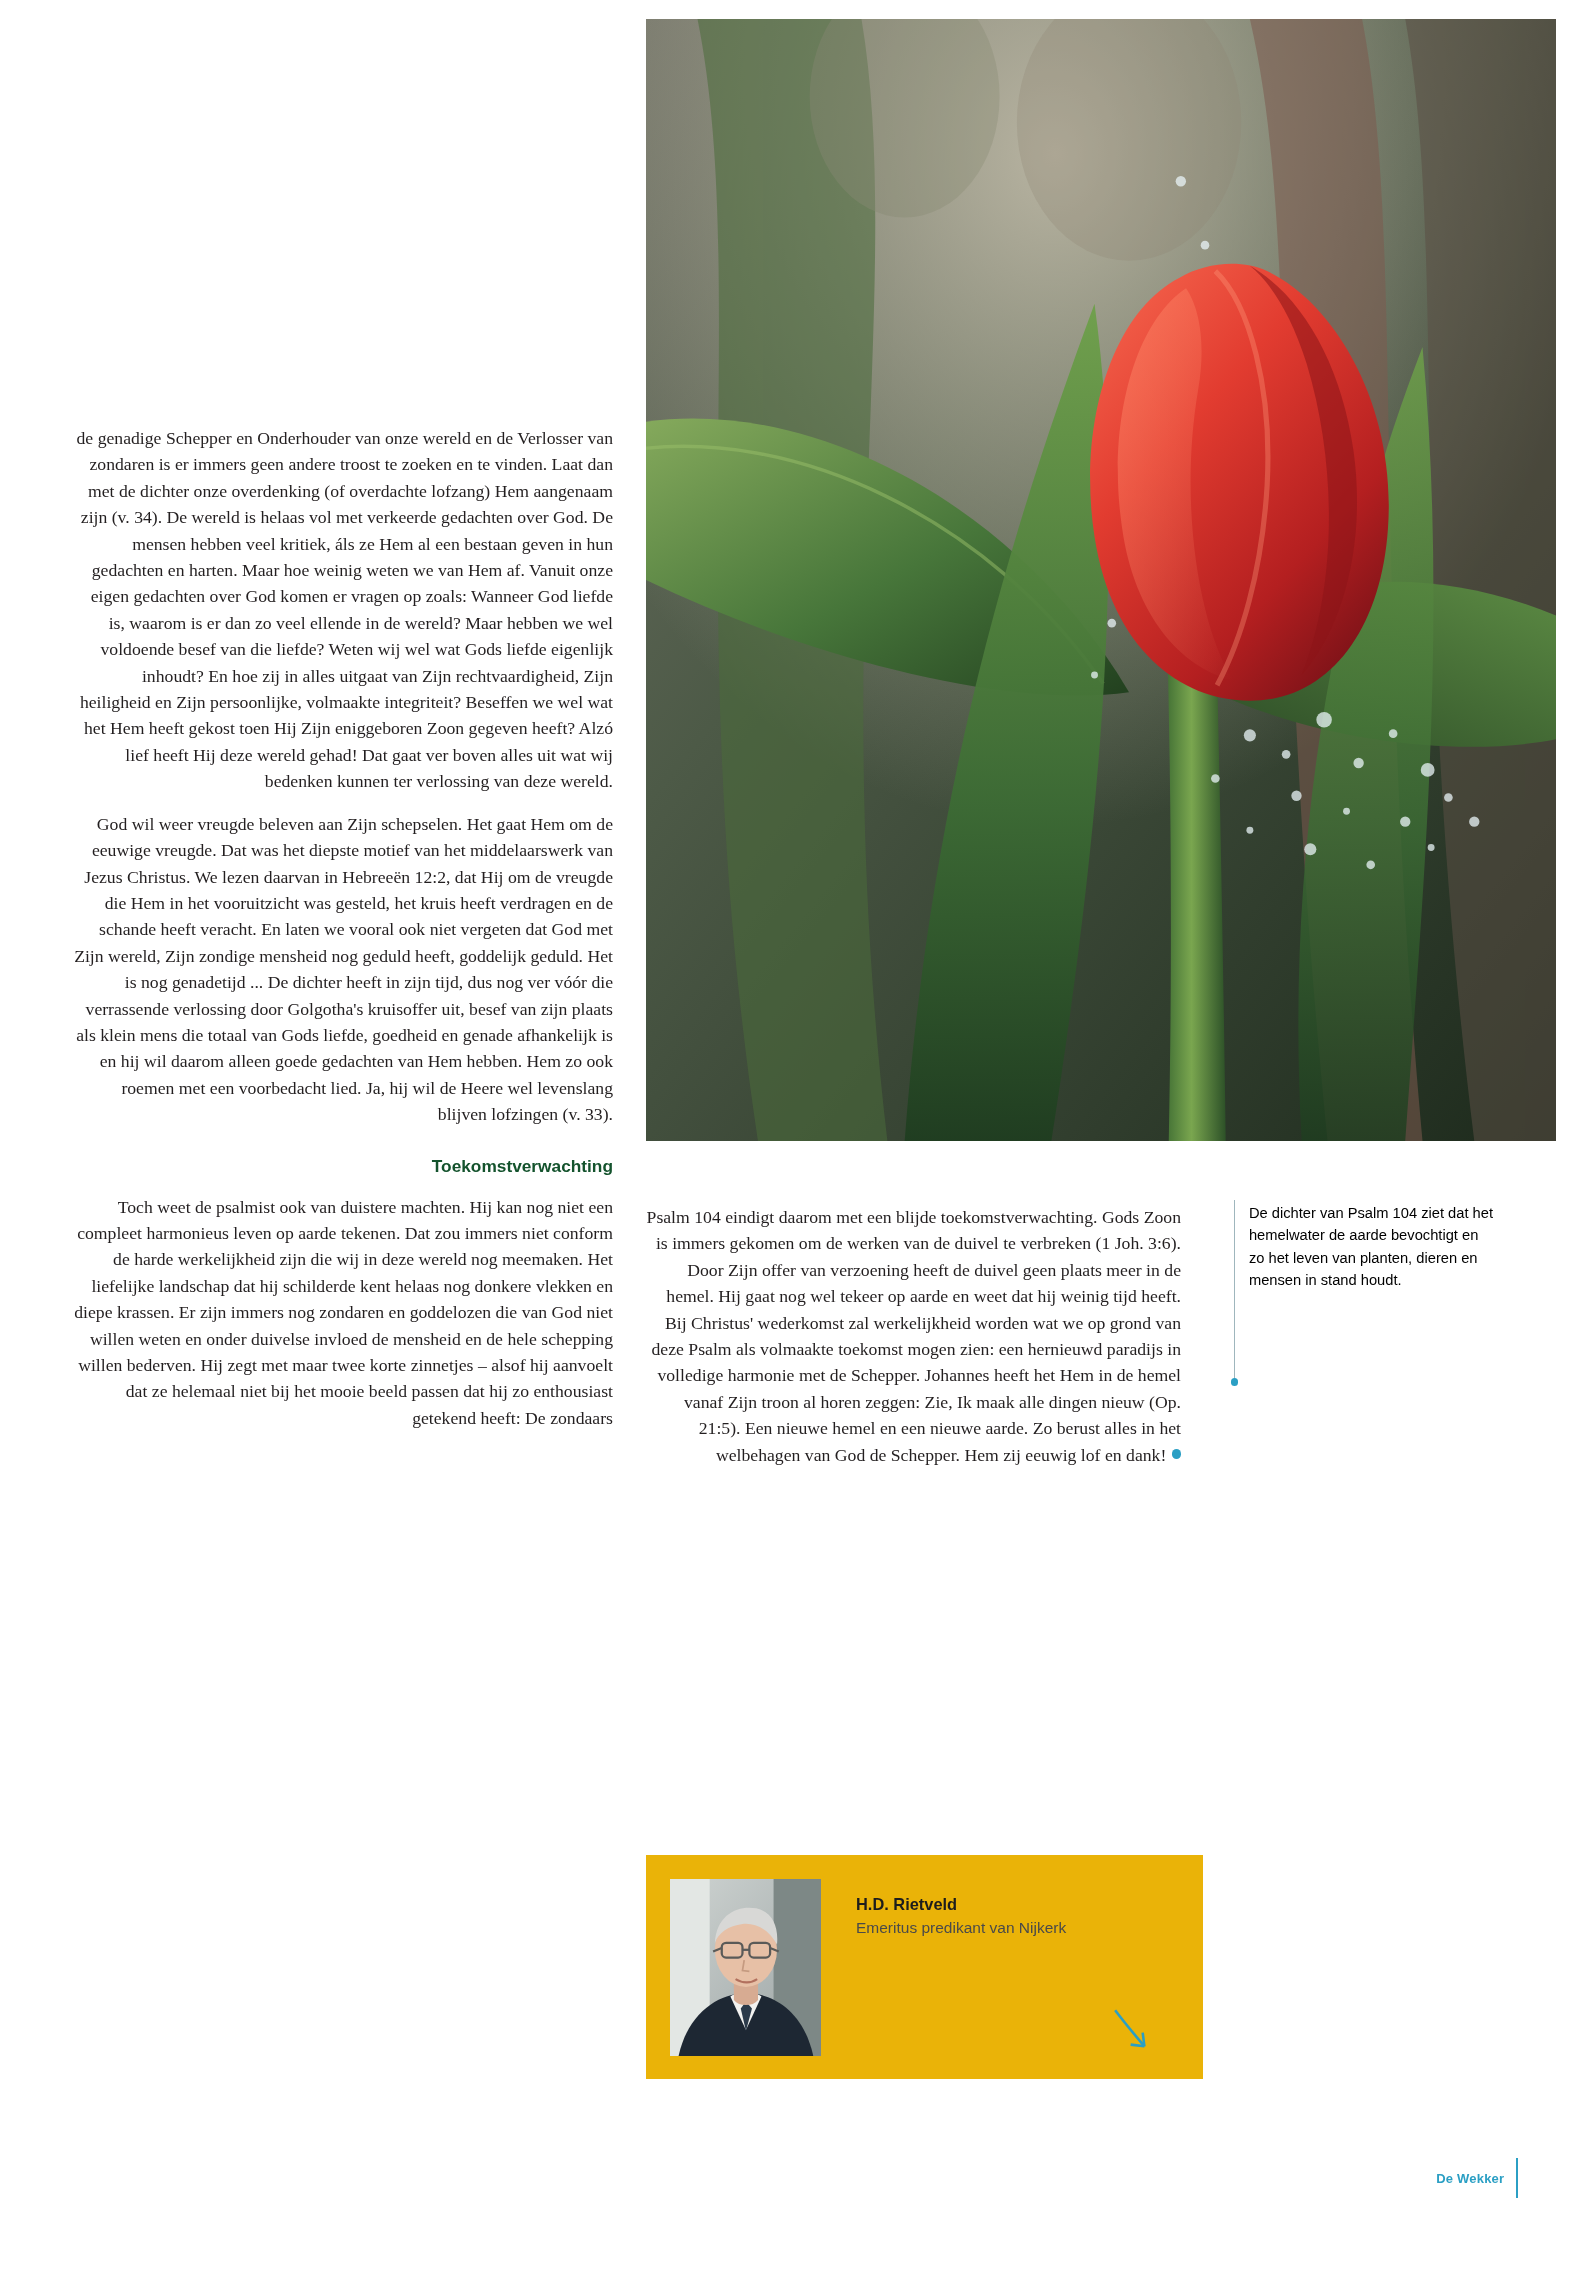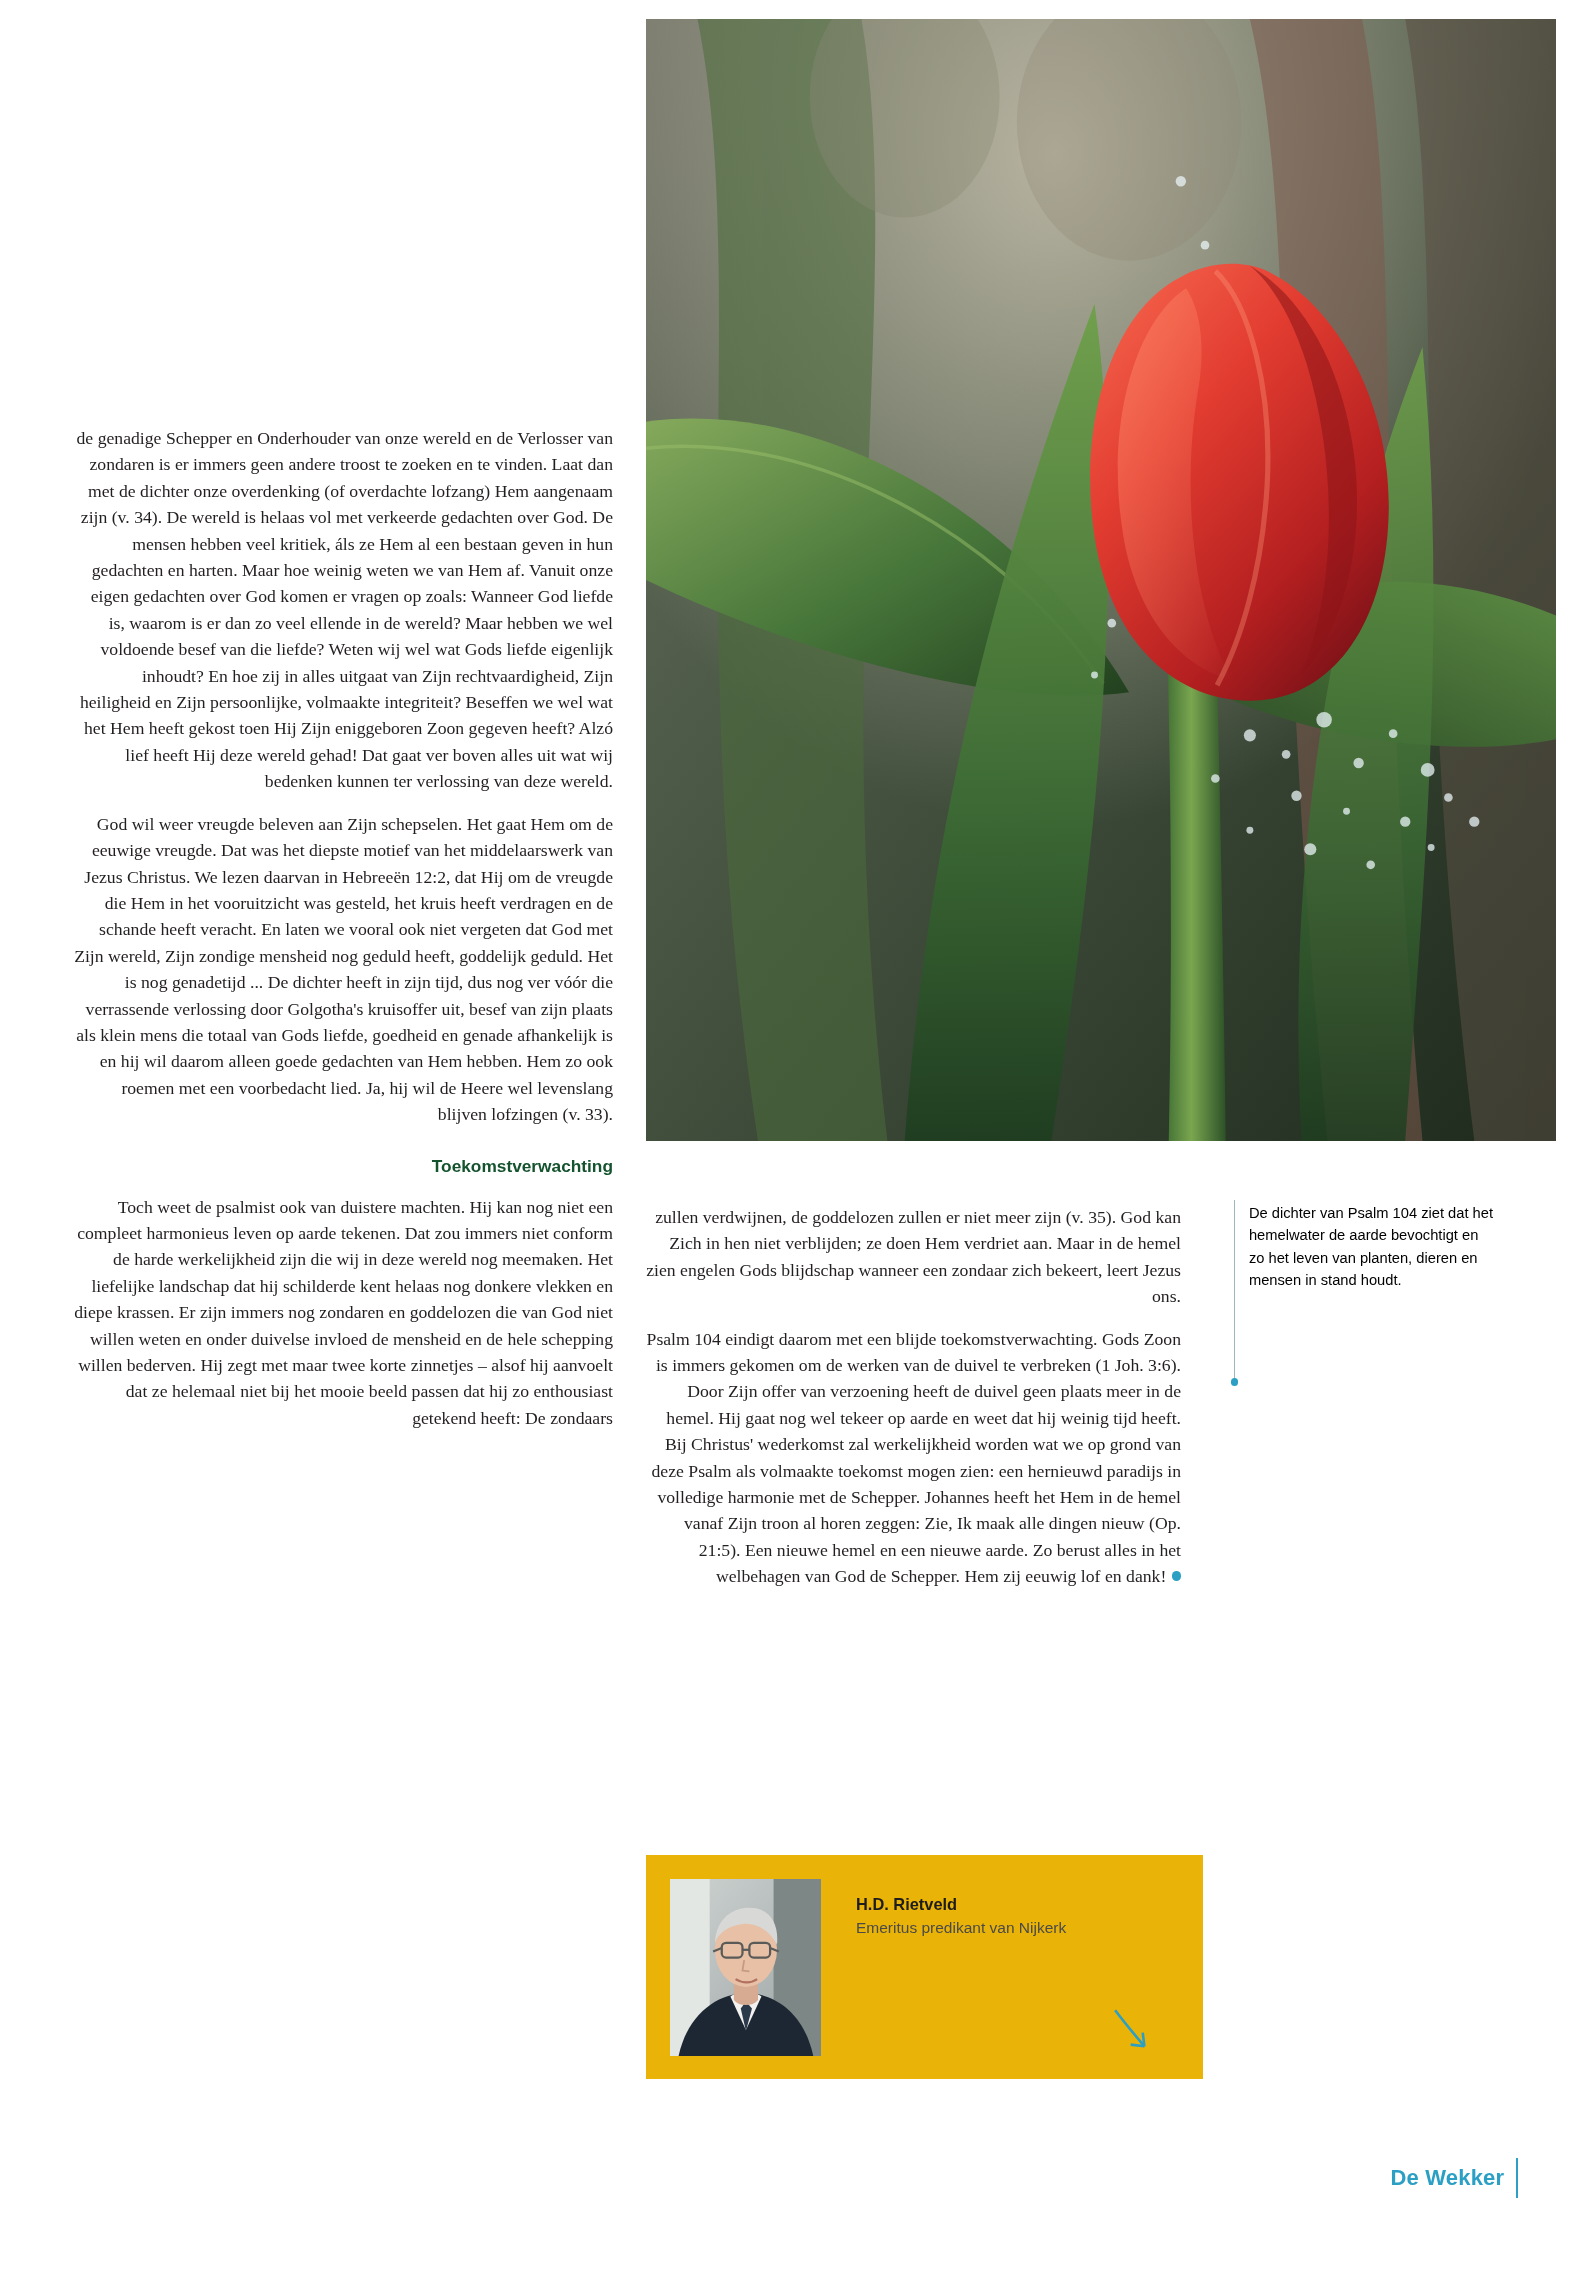--- a/index.html
+++ b/index.html
@@ -177,21 +177,21 @@
     position: absolute;
     right: 74px;
     bottom: 97px;
     display: flex;
     align-items: center;
     gap: 12px;
   }
   .footer-label {
     font-family: "Liberation Sans", sans-serif;
     font-weight: bold;
-    font-size: 22px;
+    font-size: 13px;
     color: #2b9fc4;
     letter-spacing: 0.2px;
   }
   .footer-rule {
     width: 1.7px;
     height: 40px;
     background: #2b9fc4;
   }
 </style>
 </head>
@@ -299,21 +299,20 @@
 </div>
 
 <div class="col" id="col-left">
   <p>de genadige Schepper en Onderhouder van onze wereld en de Verlosser van zondaren is er immers geen andere troost te zoeken en te vinden. Laat dan met de dichter onze overdenking (of overdachte lofzang) Hem aangenaam zijn (v. 34). De wereld is helaas vol met verkeerde gedachten over God. De mensen hebben veel kritiek, áls ze Hem al een bestaan geven in hun gedachten en harten. Maar hoe weinig weten we van Hem af. Vanuit onze eigen gedachten over God komen er vragen op zoals: Wanneer God liefde is, waarom is er dan zo veel ellende in de wereld? Maar hebben we wel voldoende besef van die liefde? Weten wij wel wat Gods liefde eigenlijk inhoudt? En hoe zij in alles uitgaat van Zijn rechtvaardigheid, Zijn heiligheid en Zijn persoonlijke, volmaakte integriteit? Beseffen we wel wat het Hem heeft gekost toen Hij Zijn eniggeboren Zoon gegeven heeft? Alzó lief heeft Hij deze wereld gehad! Dat gaat ver boven alles uit wat wij bedenken kunnen ter verlossing van deze wereld.</p>
   <p>God wil weer vreugde beleven aan Zijn schepselen. Het gaat Hem om de eeuwige vreugde. Dat was het diepste motief van het middelaarswerk van Jezus Christus. We lezen daarvan in Hebreeën 12:2, dat Hij om de vreugde die Hem in het vooruitzicht was gesteld, het kruis heeft verdragen en de schande heeft veracht. En laten we vooral ook niet vergeten dat God met Zijn wereld, Zijn zondige mensheid nog geduld heeft, goddelijk geduld. Het is nog genadetijd ... De dichter heeft in zijn tijd, dus nog ver vóór die verrassende verlossing door Golgotha's kruisoffer uit, besef van zijn plaats als klein mens die totaal van Gods liefde, goedheid en genade afhankelijk is en hij wil daarom alleen goede gedachten van Hem hebben. Hem zo ook roemen met een voorbedacht lied. Ja, hij wil de Heere wel levenslang blijven lofzingen (v. 33).</p>
   <p class="subhead">Toekomstverwachting</p>
   <p>Toch weet de psalmist ook van duistere machten. Hij kan nog niet een compleet harmonieus leven op aarde tekenen. Dat zou immers niet conform de harde werkelijkheid zijn die wij in deze wereld nog meemaken. Het liefelijke landschap dat hij schilderde kent helaas nog donkere vlekken en diepe krassen. Er zijn immers nog zondaren en goddelozen die van God niet willen weten en onder duivelse invloed de mensheid en de hele schepping willen bederven. Hij zegt met maar twee korte zinnetjes – alsof hij aanvoelt dat ze helemaal niet bij het mooie beeld passen dat hij zo enthousiast getekend heeft: De zondaars</p>
 </div>
 
 <div class="col" id="col-mid">
-  <p>zullen verdwijnen, de goddelozen zullen er niet meer zijn (v. 35). God kan Zich in hen niet verblijden; ze doen Hem verdriet aan. Maar in de hemel zien engelen Gods blijdschap wanneer een zondaar zich bekeert, leert Jezus ons.</p>
   <p><span>Psalm 104 eindigt daarom met een blijde toekomstverwachting. Gods Zoon is immers gekomen om de werken van de duivel te verbreken (1 Joh. 3:6). Door Zijn offer van verzoening heeft de duivel geen plaats meer in de hemel. Hij gaat nog wel tekeer op aarde en weet dat hij weinig tijd heeft. Bij Christus' wederkomst zal werkelijkheid worden wat we op grond van deze Psalm als volmaakte toekomst mogen zien: een hernieuwd paradijs in volledige harmonie met de Schepper. Johannes heeft het Hem in de hemel vanaf Zijn troon al horen zeggen: Zie, Ik maak alle dingen nieuw (Op. 21:5). Een nieuwe hemel en een nieuwe aarde. Zo berust alles in het welbehagen van God de Schepper. Hem zij eeuwig lof en dank!</span><span class="enddot"></span></p>
 </div>
 
 <div class="caption-wrap">
   <div class="caption-rule"></div>
   <div class="caption-text">De dichter van Psalm 104 ziet dat het hemelwater de aarde bevochtigt en zo het leven van planten, dieren en mensen in stand houdt.</div>
 </div>
 
 <div class="author-box">
   <div class="author-photo">

